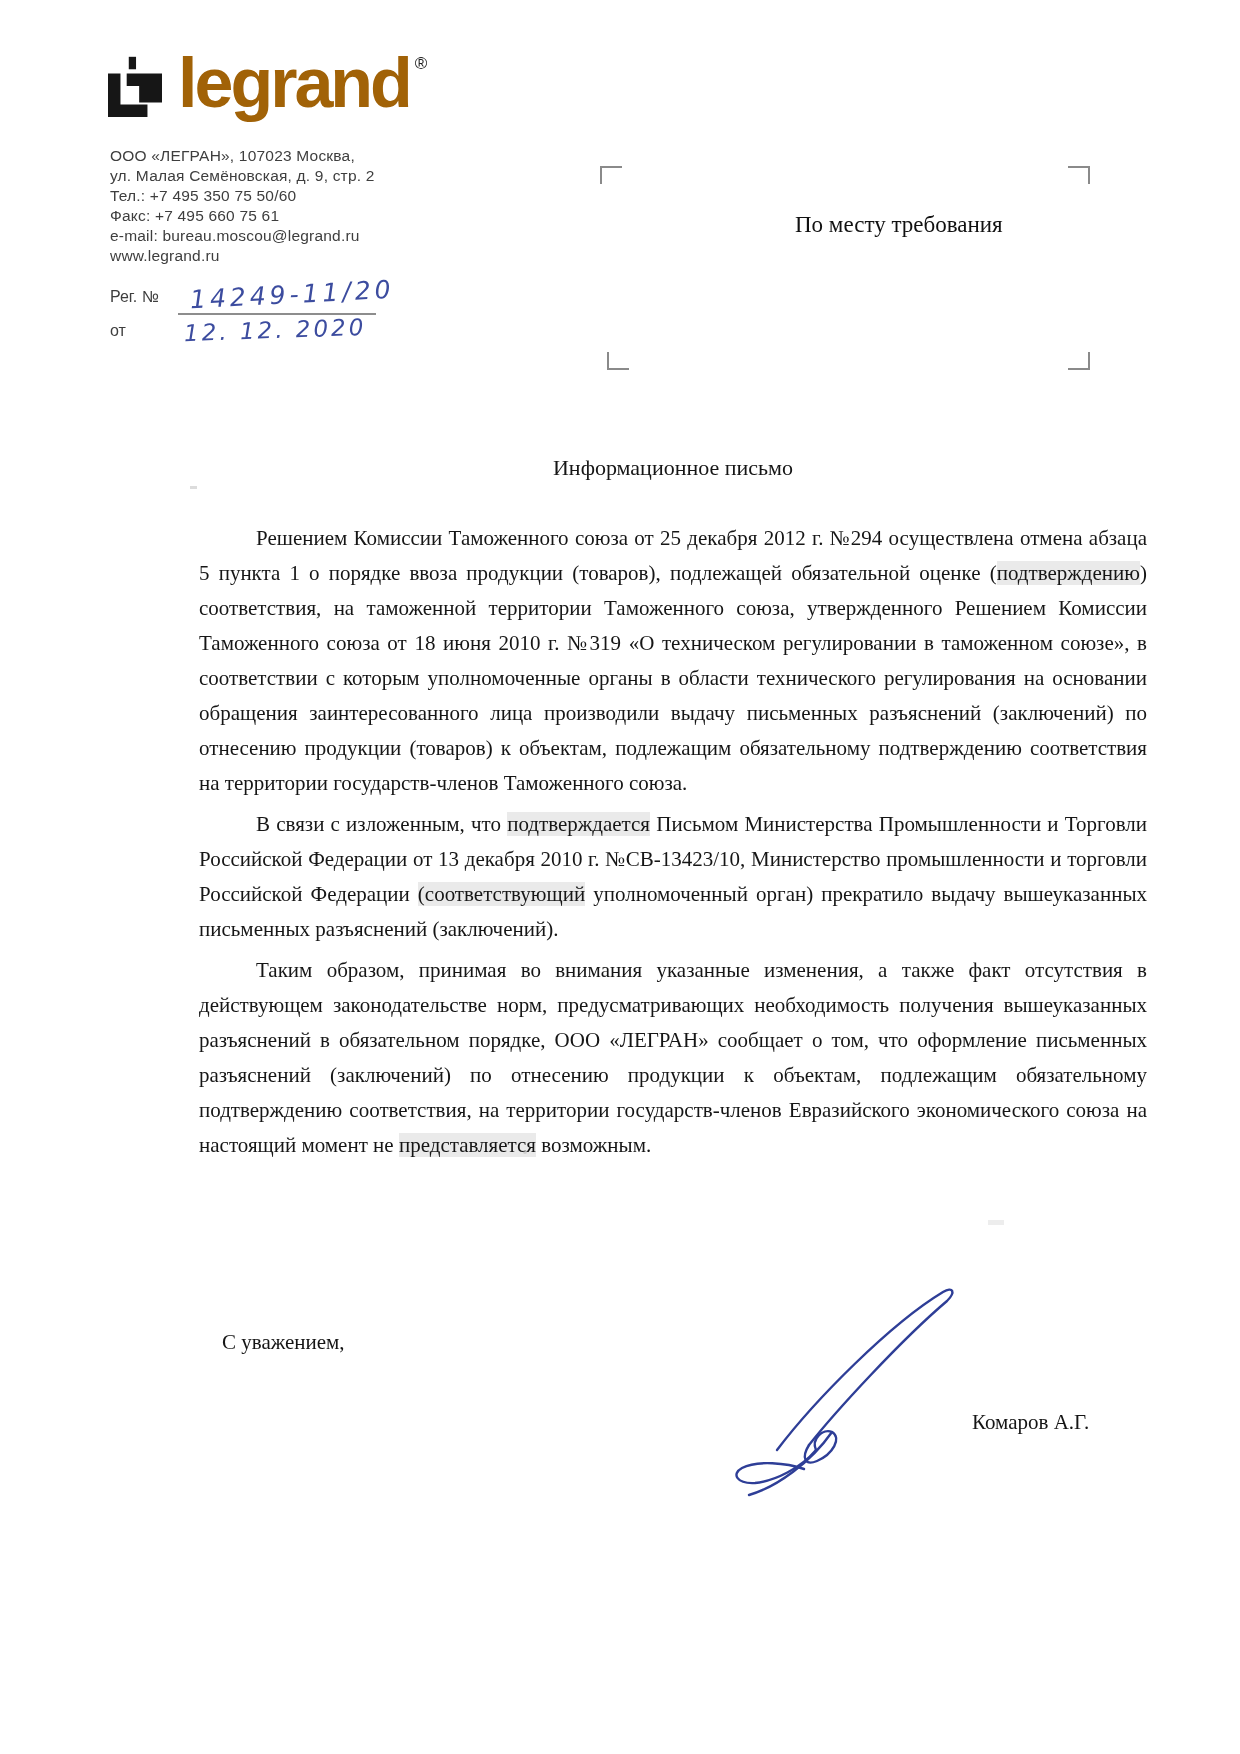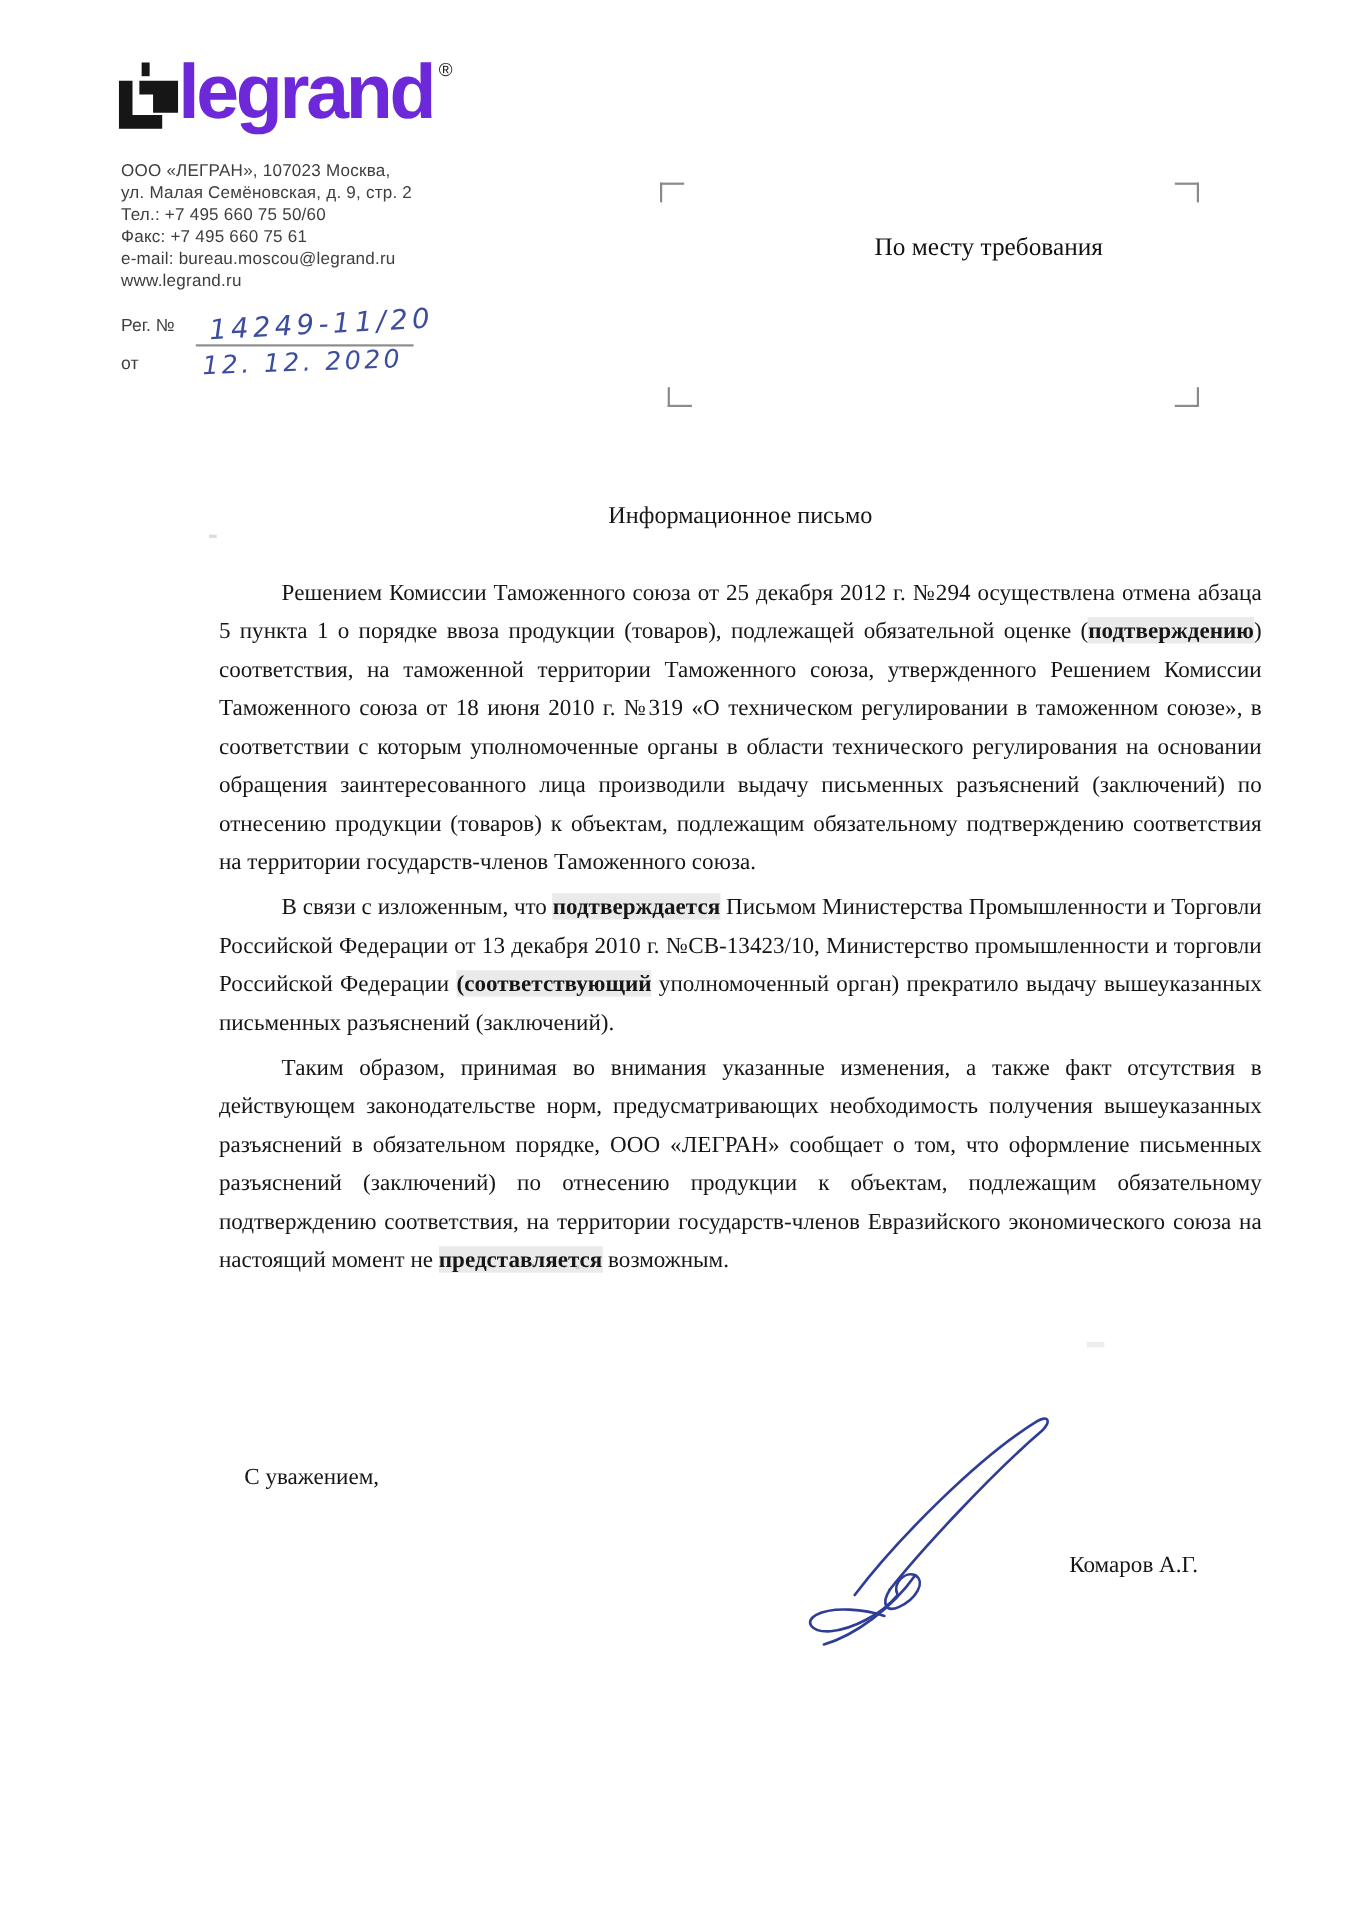--- a/index.html
+++ b/index.html
@@ -3,21 +3,21 @@
 <meta charset="utf-8">
 <style>
   html,body{margin:0;padding:0;background:#ffffff;}
   .page{position:relative;width:1240px;height:1754px;background:#ffffff;overflow:hidden;
         font-family:"Liberation Serif",serif;color:#151515;}
 
   
   .logo-row{position:absolute;left:108px;top:50px;display:flex;align-items:flex-start;}
   .logo-mark{width:54px;height:66px;margin-top:6px;}
   .wordmark{font-family:"Liberation Sans",sans-serif;font-weight:700;font-size:70px;
-            line-height:66px;letter-spacing:-3px;color:#6d28d9;}
+            line-height:66px;letter-spacing:-3px;color:#a16207;margin-left:16px;}
   .reg-mark{font-family:"Liberation Sans",sans-serif;font-size:17px;color:#1c1c1c;
             margin-left:5px;margin-top:4px;}
 
   
   .address{position:absolute;left:110px;top:146px;font-family:"Liberation Sans",sans-serif;
            font-size:15.5px;line-height:20px;color:#3e3e3e;letter-spacing:.2px;}
 
   
   .reg-label{position:absolute;left:110px;top:288px;font-family:Liberation Sans, sans-serif;
              font-size:16px;color:#3e3e3e;}
@@ -36,21 +36,21 @@
   .bk{position:absolute;width:20px;height:16px;border:0 solid #8a8a8a;}
   .bk-tl{left:600px;top:166px;border-top-width:2px;border-left-width:2px;}
   .bk-tr{left:1068px;top:166px;border-top-width:2px;border-right-width:2px;}
   .bk-bl{left:607px;top:352px;border-bottom-width:2px;border-left-width:2px;}
   .bk-br{left:1068px;top:352px;border-bottom-width:2px;border-right-width:2px;}
 
   
   .doc-body{position:absolute;left:151px;top:455px;width:948px;font-size:21px;color:#161616;margin-left:48px;}
   .doc-title{text-align:center;font-size:22px;font-weight:400;margin:0 0 40px 0;}
   .doc-body p{text-align:justify;text-indent:57px;line-height:35px;margin:0 0 6px 0;}
-  .hl{background:#eaeaea;font-weight:bold;}
+  .hl{background:#eaeaea;}
 
   
   .salutation{position:absolute;left:222px;top:1330px;font-size:21px;}
   .position-block{position:absolute;left:222px;top:1381px;width:448px;font-size:21px;line-height:26px;}
   .signer{position:absolute;left:972px;top:1410px;font-size:21px;}
   .signature{position:absolute;left:705px;top:1282px;width:262px;height:216px;}
 
   
   .speck{position:absolute;background:#9a9a9a;opacity:.35;}
   .speck-1{left:190px;top:486px;width:7px;height:3px;}
@@ -68,21 +68,21 @@
       <path d="M0,16 H12 V46 H38 V58 H0 Z" fill="#161616"></path>
       <path d="M18,16 H52 V44 H30 V28 H18 Z" fill="#161616"></path>
     </svg>
     <span class="wordmark">legrand</span>
     <span class="reg-mark">®</span>
   </div>
 
   <div class="address">
     <div>ООО «ЛЕГРАН», 107023 Москва,</div>
     <div>ул. Малая Семёновская, д. 9, стр. 2</div>
-    <div>Тел.:   +7 495 660 75 50/60</div>
+    <div>Тел.:   +7 495 350 75 50/60</div>
     <div>Факс: +7 495 660 75 61</div>
     <div>e-mail: bureau.moscou@legrand.ru</div>
     <div>www.legrand.ru</div>
   </div>
 
   <div class="reg-label">Рег. №</div>
   <div class="reg-underline"></div>
   <div class="hand reg-value">14249-11/20</div>
   <div class="from-label">от</div>
   <div class="hand reg-date">12. 12. 2020</div>

